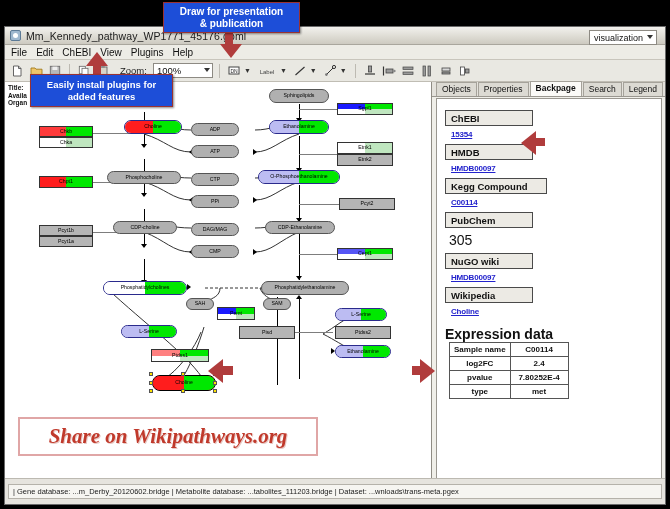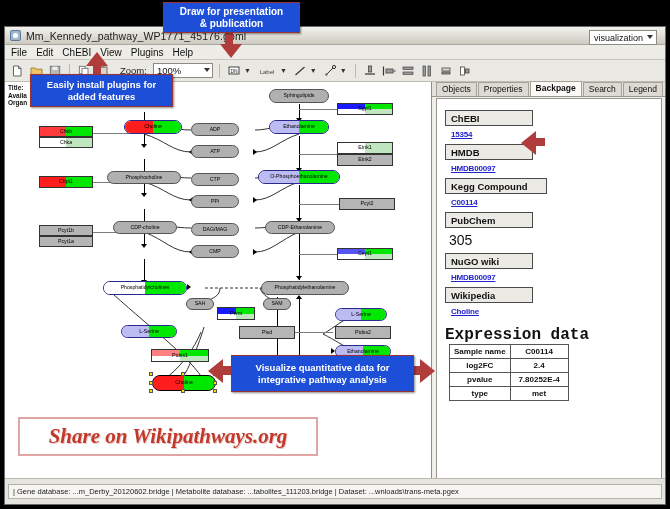--- a/index.html
+++ b/index.html
@@ -112,21 +112,21 @@
     width:88px; height:16px; background:#eceae4; border:1px solid #4a4a4a;
     font-size:9.5px; font-weight:bold; color:#111;
     display:flex; align-items:center; padding-left:5px; margin-top:5px;
   }
   .sec-head.wide { width:102px; }
   .lnk {
     font-size:8px; color:#2222cc; text-decoration:underline; display:block;
     margin: 4px 0 0 6px; font-weight:bold; letter-spacing:-.2px;
   }
   .plain { font-size:14px; color:#111; margin: 4px 0 0 4px; }
-  .exp-head { font-size:16px; font-weight:bold; color:#111; margin:10px 0 0 0;font-family:Liberation Mono, monospace; }
+  .exp-head { font-size:14px; font-weight:bold; color:#111; margin:10px 0 0 0; }
   .gene-id { font-size:7.5px; color:#111; margin:10px 0 2px 2px; font-weight:bold;}
   table.exp { border-collapse: collapse; margin-left:4px; }
   table.exp td {
     border:1px solid #555; font-size:8px; color:#111;
     text-align:center; padding:2px 4px; height:13px; min-width:58px;
     font-weight:bold;
   }
 
   
   .statusbar {
@@ -678,26 +678,20 @@
       <div>Easily install plugins for</div>
       <div>added features</div>
     </div>
   </div>
   <div class="stem" style="left:93px; top:62px; width:8px; height:13px;"></div>
   <div class="tip-up" style="left:86px; top:52px;"></div>
 
   <div class="stem" style="left:535px; top:138px; width:10px; height:8px;"></div>
   <div class="tip-left" style="left:521px; top:131px;"></div>
 
-  <div class="callout" style="left:231px; top:355px; width:183px; height:37px; font-size:9.5px;">
-    <div>
-      <div>Visualize quantitative data  for</div>
-      <div>integrative pathway analysis</div>
-    </div>
-  </div>
   <div class="stem" style="left:222px; top:366px; width:11px; height:9px;"></div>
   <div class="tip-left" style="left:208px; top:359px;"></div>
   <div class="stem" style="left:412px; top:366px; width:9px; height:9px;"></div>
   <div class="tip-left" style="left:420px; top:359px; transform:scaleX(-1);"></div>
 
   <div class="share-box">
     <span>Share on Wikipathways.org</span>
   </div>
 
 </div>

